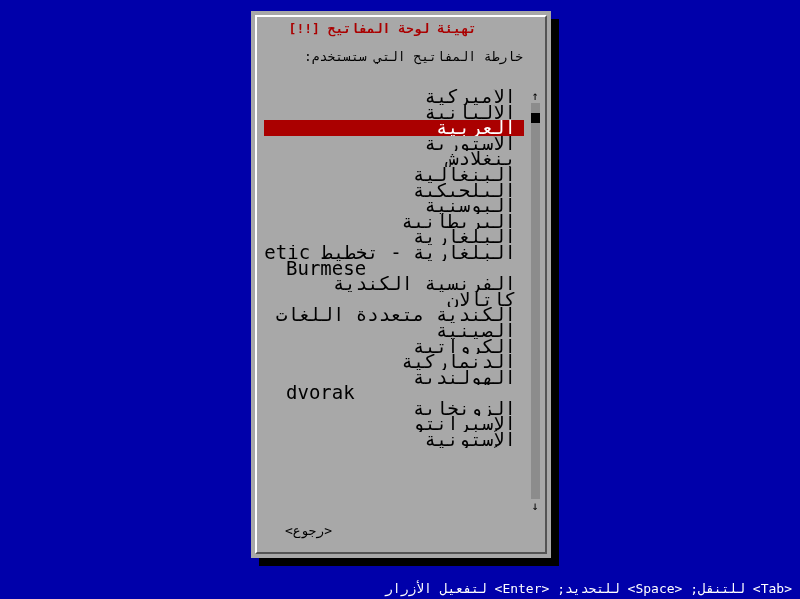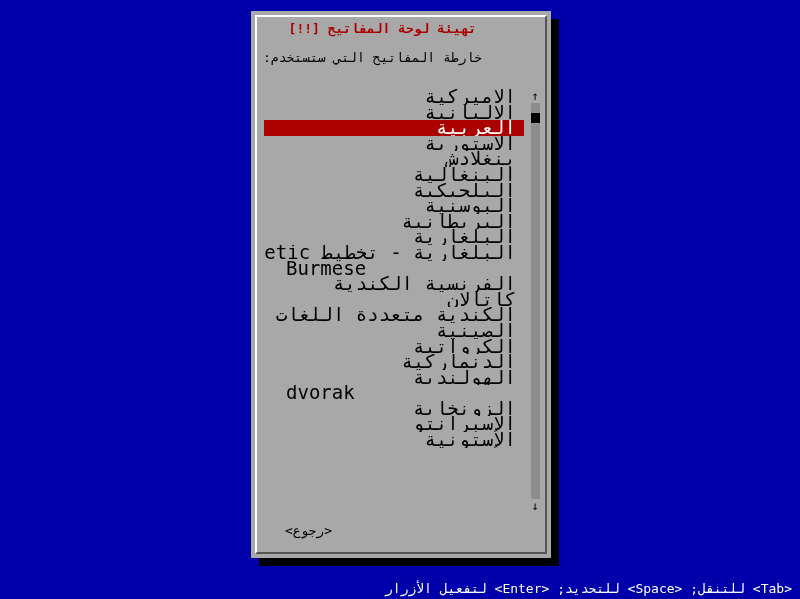--- a/index.html
+++ b/index.html
@@ -69,30 +69,31 @@
     letter-spacing: 0px;
     white-space: nowrap;
   }
   #title-bar .title-text {
     background: #a8a8a8;
     padding: 0 6px;
   }
 
   #prompt {
     position: absolute;
-    left: 12px;
+    left: 4px;
     top: 38px;
     width: 276px;
-    text-align: left;
+    text-align: right;
     direction: rtl;
     color: #000000;
     font-size: 13px;
     line-height: 17px;
     padding-right: 8px;
     box-sizing: border-box;
+    font-family: Liberation Mono, monospace;
   }
 
   
   #listbox {
     position: absolute;
     left: 13px;
     top: 78px;
     width: 260px;
     height: 424px;
     background: #a8a8a8;

